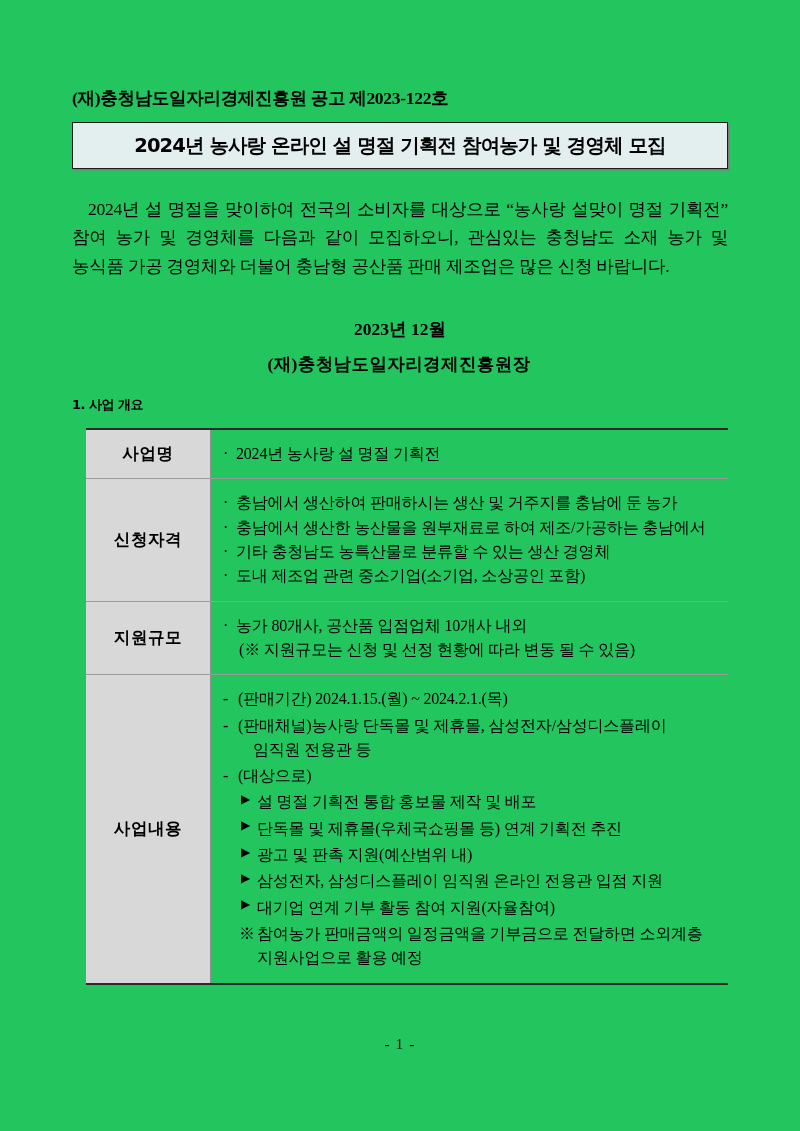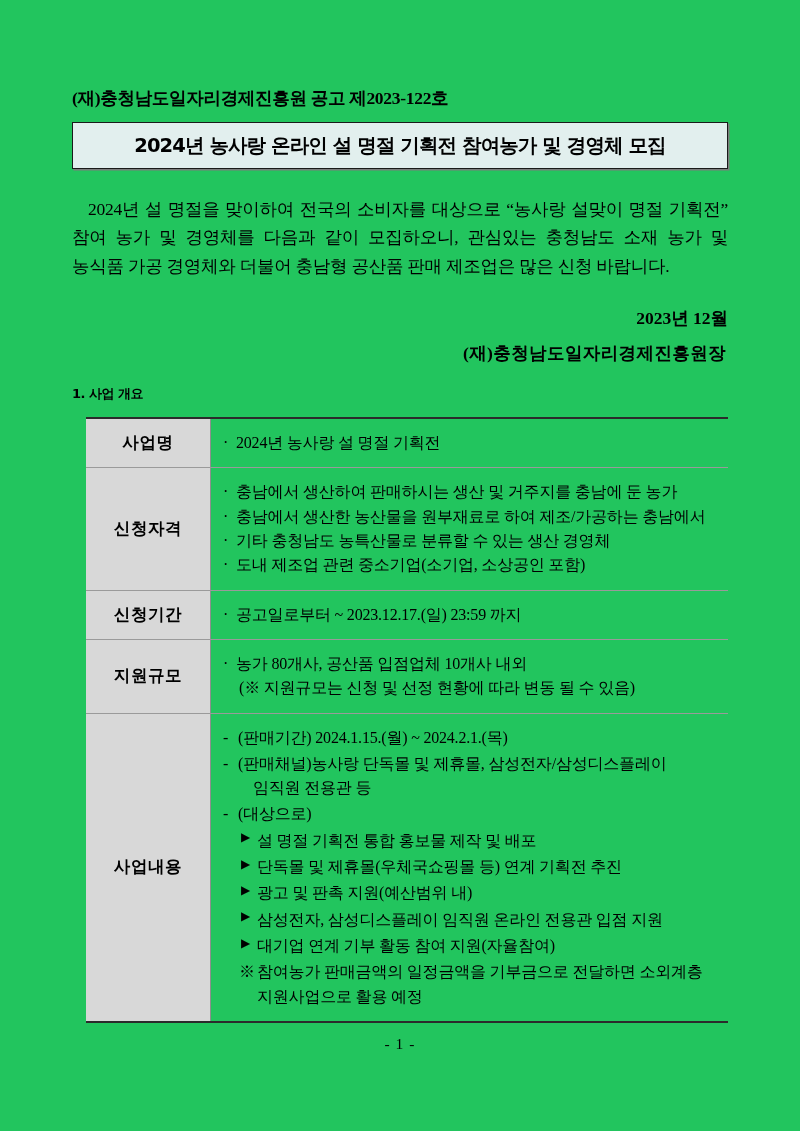--- a/index.html
+++ b/index.html
@@ -64,22 +64,22 @@
     line-height: 1.62;
     text-align: justify;
     text-justify: inter-character;
     text-indent: 16px;
     letter-spacing: -0.25px;
     word-break: keep-all;
   }
 
   
   .sig-wrap {
-    margin-top: 26px;
-    text-align: right;
+    margin-top: 37px;
+    text-align: center;
   }
   .sig-date {
     font-size: 17.5px;
     font-weight: 700;
     letter-spacing: 0px;
   }
   .sig-org {
     margin-top: 11px;
     font-size: 17.5px;
     font-weight: 700;
@@ -263,29 +263,20 @@
                 <span class="mk">·</span>
                 <span class="justify-line">기타 충청남도 농특산물로 분류할 수 있는 생산 경영체</span>
               </span>
               <span class="li">
                 <span class="mk">·</span>
                 <span>도내 제조업 관련 중소기업(소기업, 소상공인 포함)</span>
               </span>
             </td>
           </tr>
 
-          <tr>
-            <td class="lbl">신청기간</td>
-            <td class="val">
-              <span class="li">
-                <span class="mk">·</span>
-                <span>공고일로부터 ~ 2023.12.17.(일) 23:59 까지</span>
-              </span>
-            </td>
-          </tr>
 
           <tr>
             <td class="lbl">지원규모</td>
             <td class="val">
               <span class="li">
                 <span class="mk">·</span>
                 <span>농가 80개사, 공산품 입점업체 10개사 내외</span>
               </span>
               <span class="li-note">(※ 지원규모는 신청 및 선정 현황에 따라 변동 될 수 있음)</span>
             </td>

